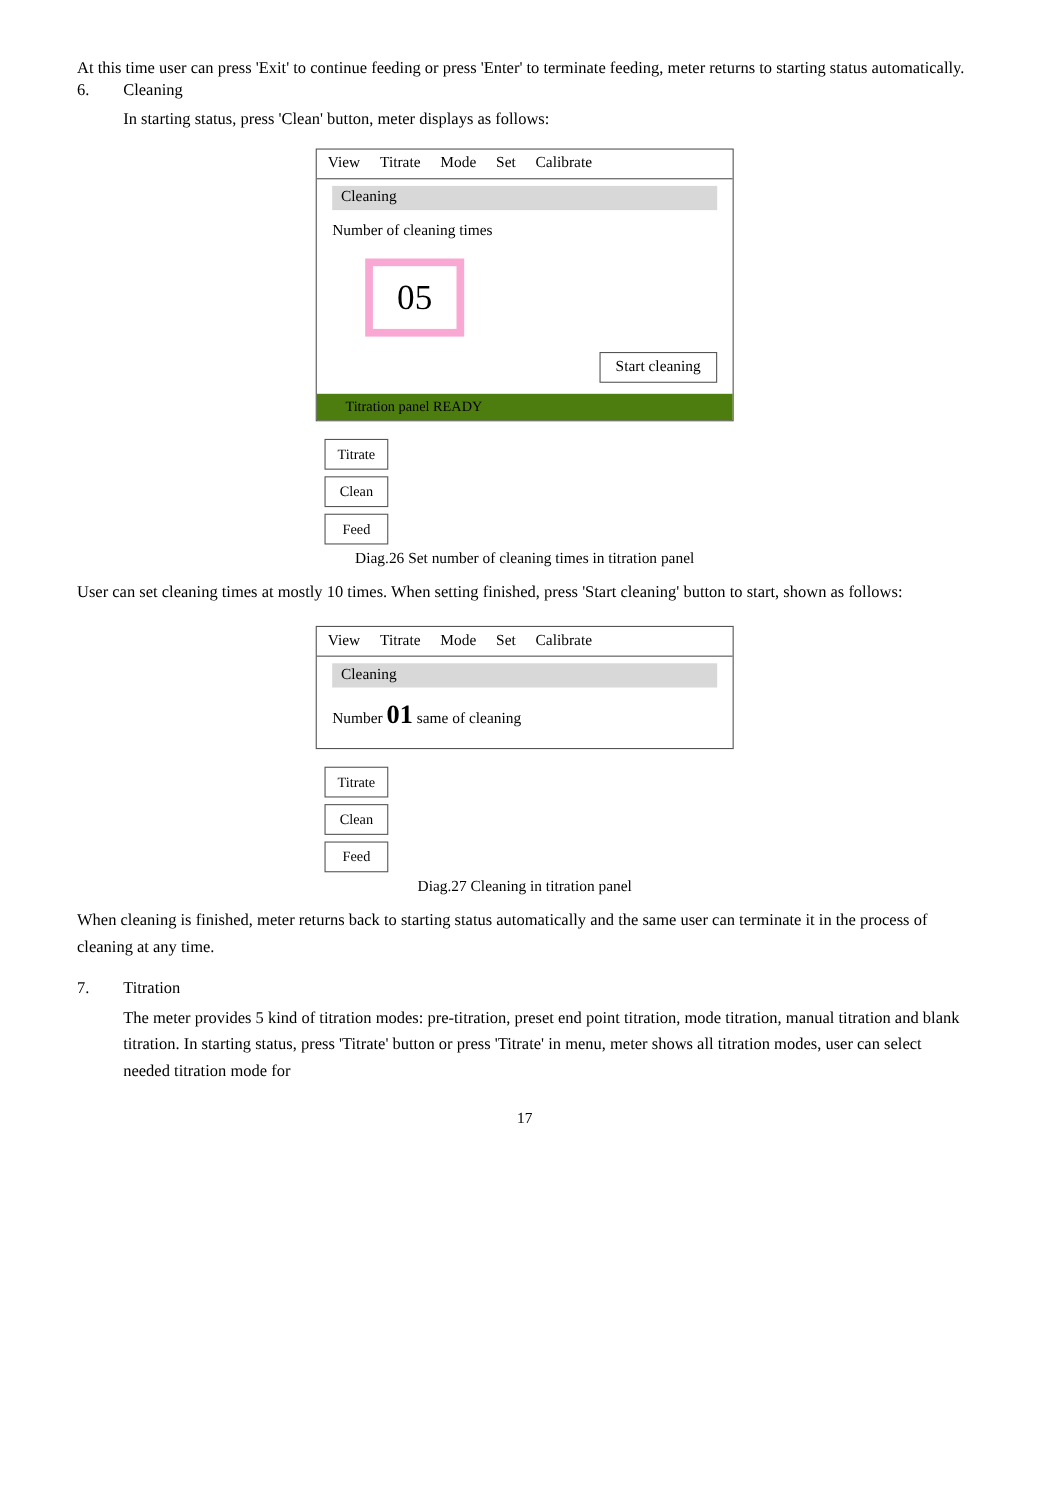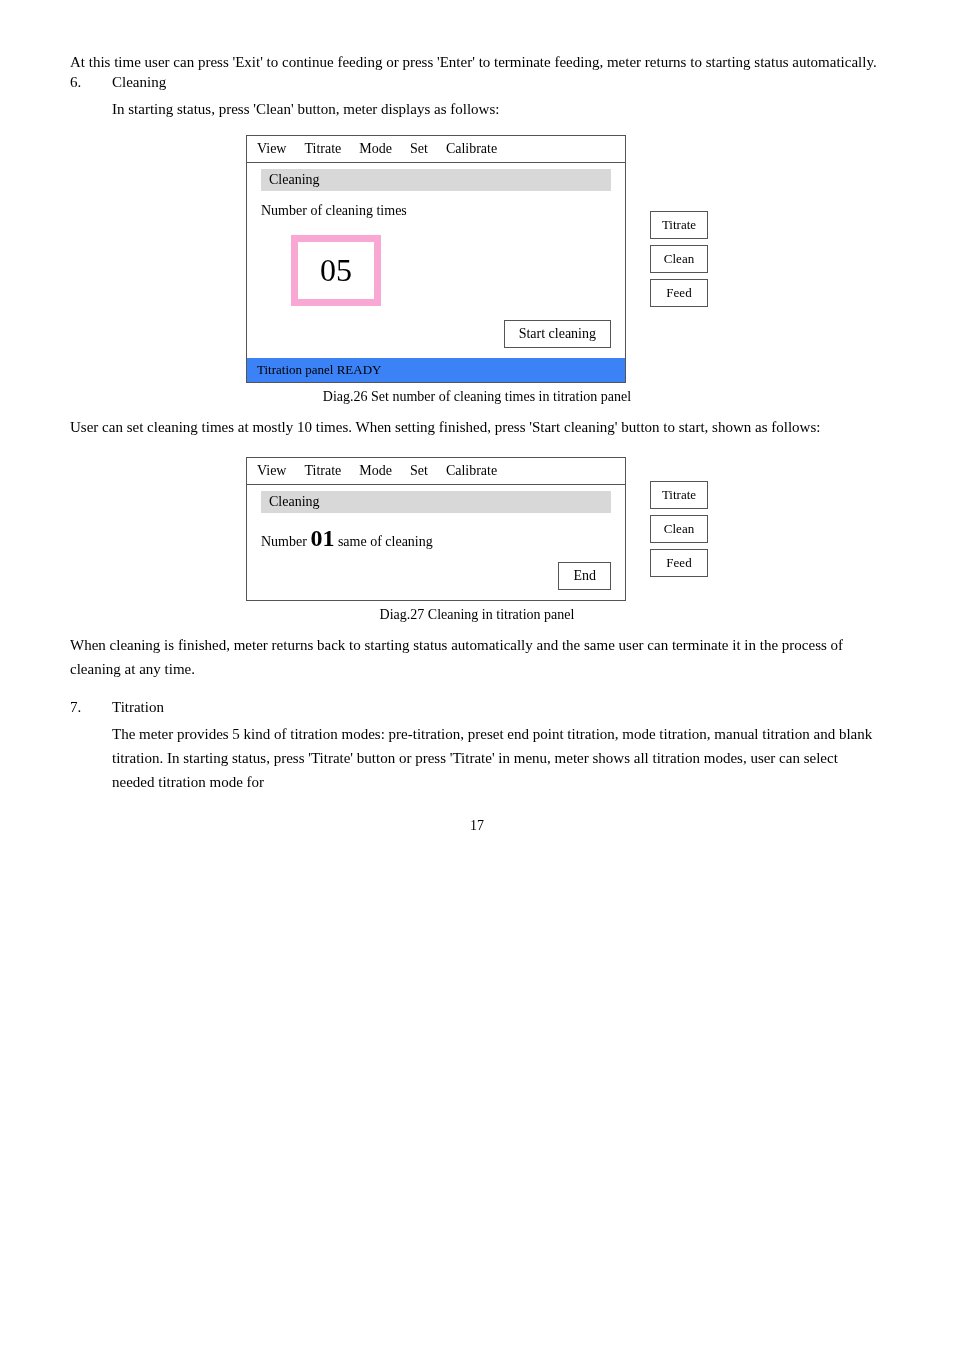--- a/index.html
+++ b/index.html
@@ -31,20 +31,21 @@
     }
     .diagram-container {
       display: flex;
       justify-content: center;
       margin: 14px 0 6px 0;
     }
     .panel-wrapper {
       display: flex;
       align-items: stretch;
       gap: 16px;
+      flex-direction: column;
     }
     .panel-box {
       border: 1px solid #555;
       width: 380px;
       background: #fff;
       display: flex;
       flex-direction: column;
     }
     .panel-menubar {
       border-bottom: 1px solid #555;
@@ -86,22 +87,22 @@
     }
     .panel-button {
       border: 1px solid #555;
       padding: 5px 14px;
       font-size: 14px;
       background: #fff;
       font-family: "Times New Roman", Times, serif;
       cursor: pointer;
     }
     .panel-status-bar {
-      background: #3b82f6;
-      padding: 4px 10px;
+      background: #4d7c0f;
+      padding: 4px 26px;
       font-size: 13px;
       margin-top: auto;
     }
     .side-buttons {
       display: flex;
       flex-direction: column;
       gap: 6px;
       margin-left: 8px;
       justify-content: center;
     }
@@ -189,23 +190,20 @@
         <span>Titrate</span>
         <span>Mode</span>
         <span>Set</span>
         <span>Calibrate</span>
       </div>
       <div class="panel-content-area">
         <div class="panel-section-label">Cleaning</div>
         <div class="panel-row" style="margin-bottom: 10px;">
           <span>Number </span><span class="panel-big-value-inline">01</span><span> same of cleaning</span>
         </div>
-        <div class="panel-button-row">
-          <button class="panel-button">End</button>
-        </div>
       </div>
     </div>
     <div class="side-buttons">
       <button class="side-button">Titrate</button>
       <button class="side-button">Clean</button>
       <button class="side-button">Feed</button>
     </div>
   </div>
 </div>
 

